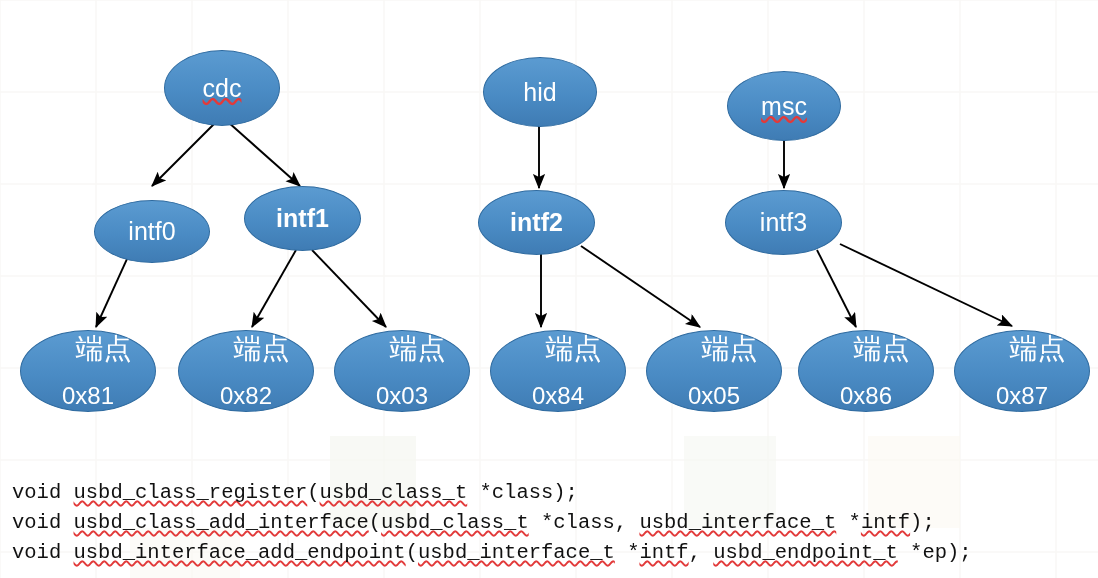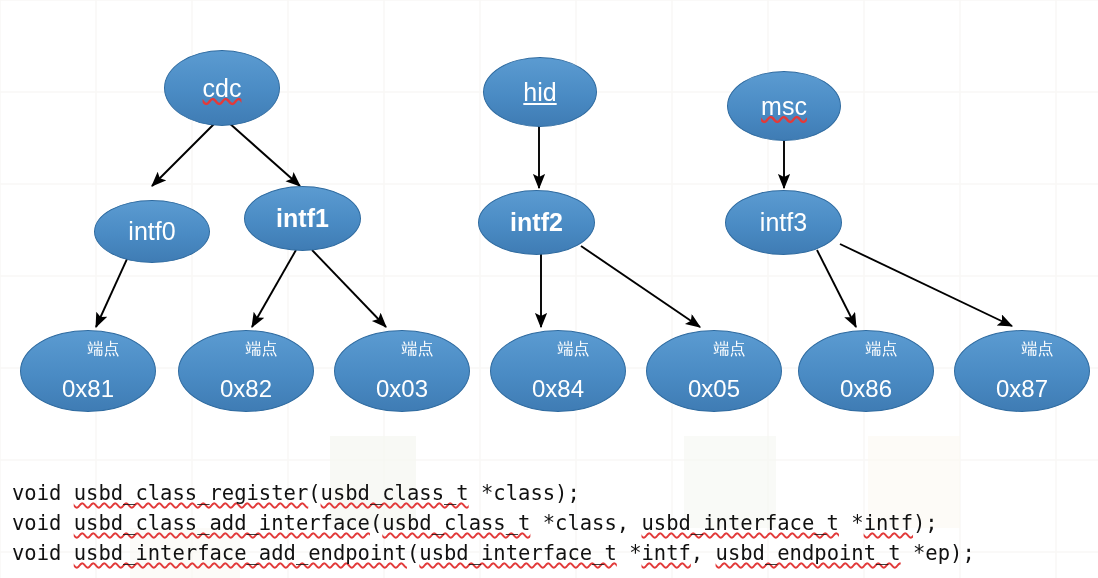--- a/index.html
+++ b/index.html
@@ -65,36 +65,36 @@
   .node-label.misspelled {
     text-decoration: underline wavy #e23a3a;
     text-decoration-skip-ink: none;
     text-underline-offset: 1px;
   }
   .node-sub {
     font-size: 25px;
     color: #ffffff;
     white-space: nowrap;
   }
-  .node.endpoint .node-label { font-size: 16px; margin-left: 31px; }
+  .node.endpoint .node-label { font-size: 28px; margin-left: 31px; }
   .node.endpoint .node-sub   { font-size: 24px; margin-top: 19px; }
 
   
   #code-block {
     position: absolute;
     left: 12px;
     top: 478px;
     width: 1080px;
     font-family: "DejaVu Sans Mono", "Liberation Mono", monospace;
     font-size: 20.5px;
     line-height: 30px;
     color: #111111;
     white-space: pre;
   }
-  .code-line { white-space: pre; }
+  .code-line { white-space: pre; font-family: Liberation Mono, monospace; }
   .sp { 
     text-decoration: underline wavy #e23a3a;
     text-decoration-skip-ink: none;
     text-underline-offset: 2px;
   }
 </style>
 </head>
 <body>
 
 <svg id="paper-texture" viewBox="0 0 1098 578" preserveAspectRatio="none" xmlns="http://www.w3.org/2000/svg">
@@ -131,21 +131,21 @@
         <line x1="581" y1="246" x2="700" y2="327" marker-end="url(#arrowhead)"></line>
         <line x1="817" y1="250" x2="856" y2="327" marker-end="url(#arrowhead)"></line>
         <line x1="840" y1="244" x2="1012" y2="326" marker-end="url(#arrowhead)"></line>
       </g>
   </svg>
 
   <div id="node-group">
       <div class="node" style="left: 164px; top: 50px; width: 116px; height: 76px;">
         <div class="node-label misspelled">cdc</div>
       </div>
-      <div class="node" style="left: 483px; top: 57px; width: 114px; height: 70px; text-decoration: underline;">
+      <div class="node" style="left: 483px; top: 57px; width: 114px; height: 70px;">
         <div class="node-label">hid</div>
       </div>
       <div class="node" style="left: 727px; top: 71px; width: 114px; height: 70px;">
         <div class="node-label misspelled">msc</div>
       </div>
       <div class="node" style="left: 94px; top: 200px; width: 116px; height: 63px;">
         <div class="node-label">intf0</div>
       </div>
       <div class="node" style="left: 244px; top: 186px; width: 117px; height: 65px; font-weight: bold;">
         <div class="node-label">intf1</div>

